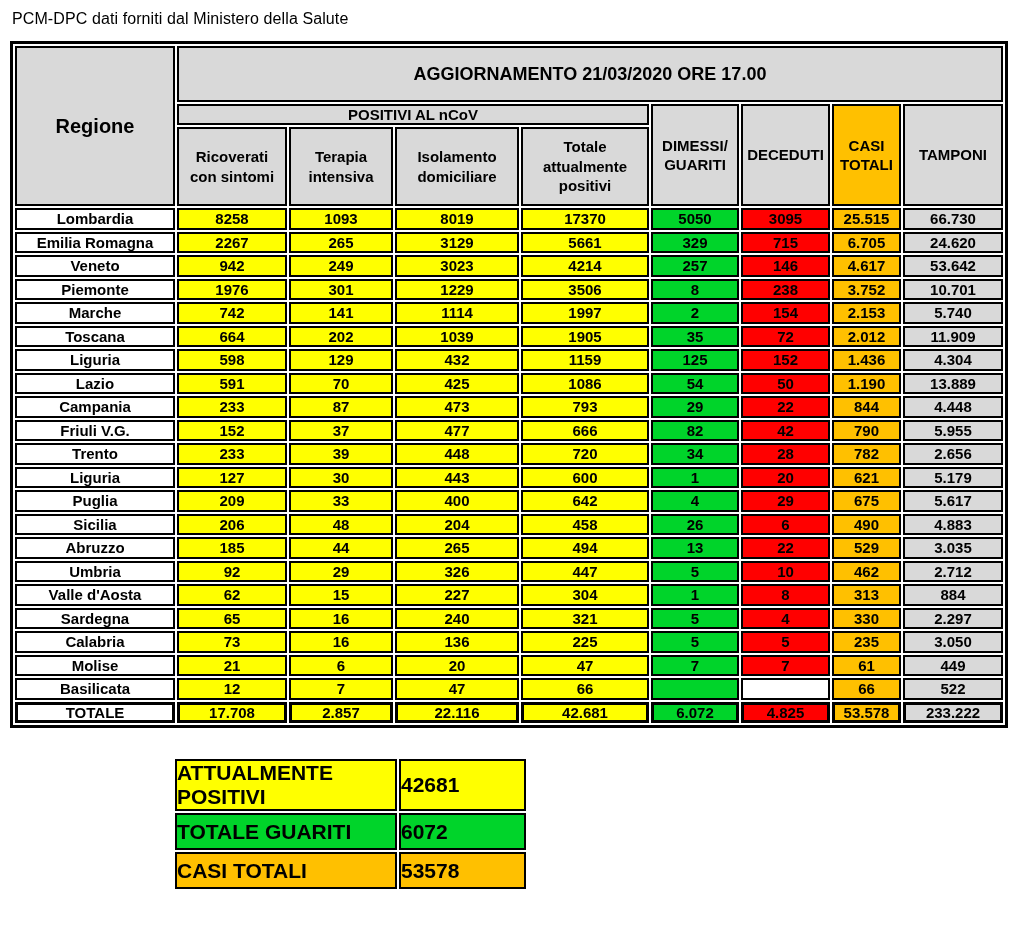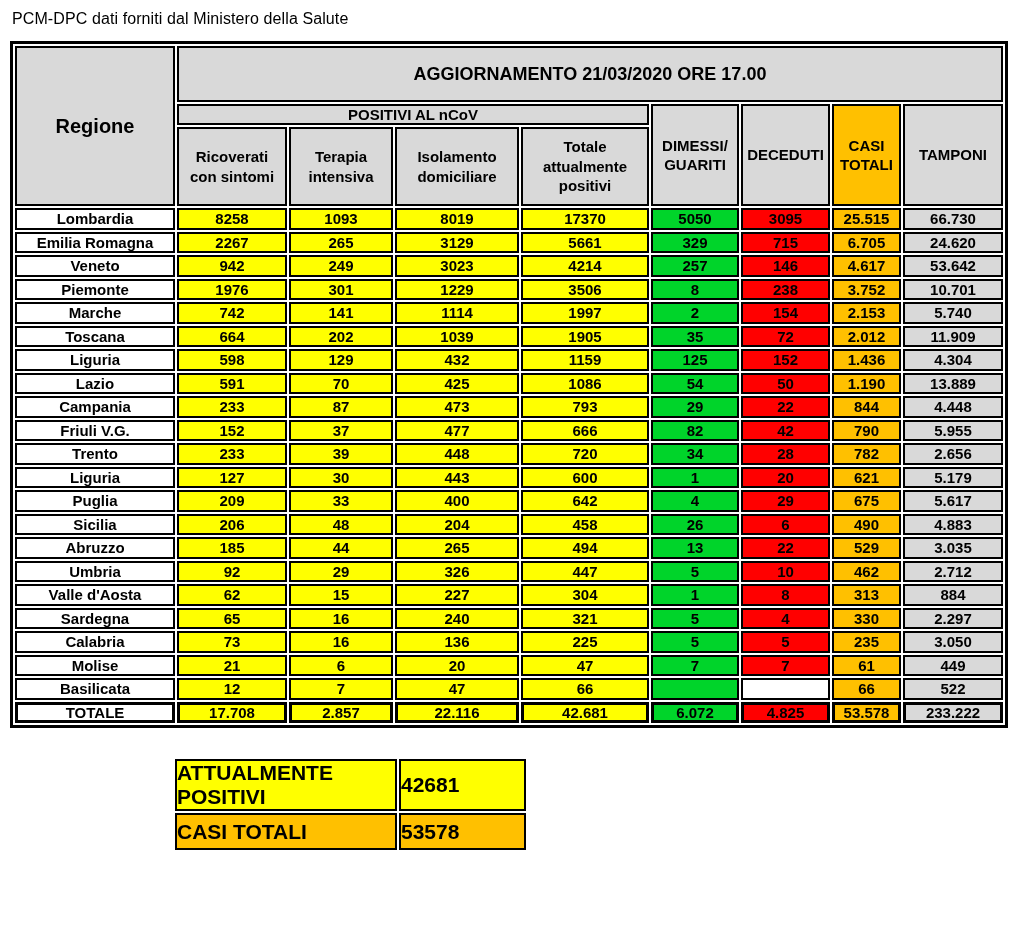--- a/index.html
+++ b/index.html
@@ -377,19 +377,23 @@
     <colgroup>
       <col style="width:222px">
       <col style="width:127px">
     </colgroup>
     <tbody id="summary-body">
         <tr>
           <td class="bg-yellow">ATTUALMENTE POSITIVI</td>
           <td class="bg-yellow">42681</td>
         </tr>
         <tr>
+          <td class="bg-green">TOTALE GUARITI</td>
+          <td class="bg-green">6072</td>
+        </tr>
+        <tr>
           <td class="bg-orange">CASI TOTALI</td>
           <td class="bg-orange">53578</td>
         </tr>
       </tbody>
   </table>
 
 </div>
 
 </body></html>

